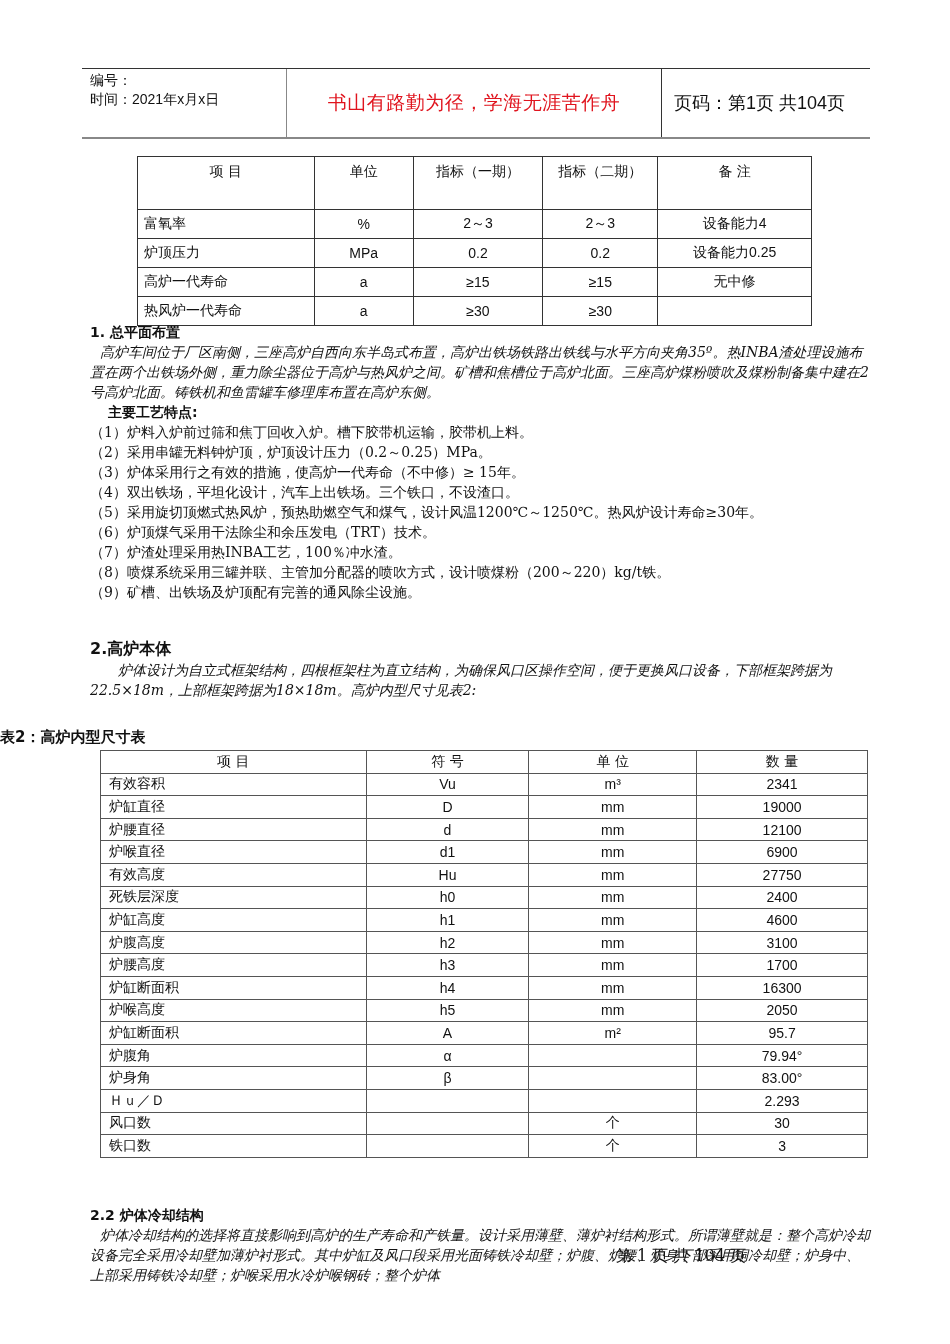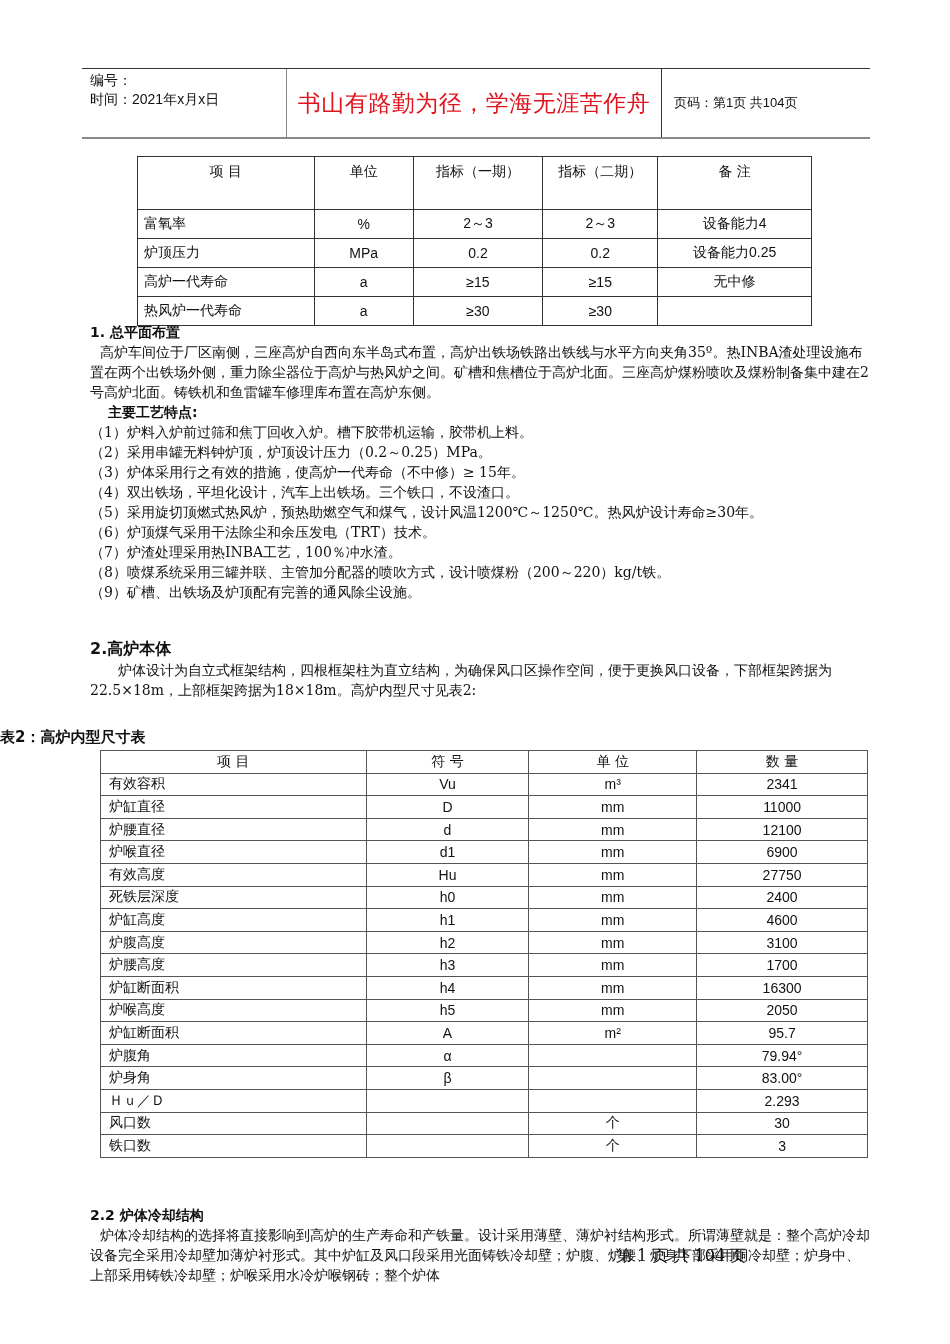--- a/index.html
+++ b/index.html
@@ -6,37 +6,37 @@
   body { width: 950px; height: 1344px; position: relative; overflow: hidden;
          font-family: "DejaVu Serif", "Liberation Serif", serif; color: #111; }
   .page { position: absolute; left: 0; top: 0; width: 950px; height: 1020px; }
 
   
   .hdr { position: absolute; left: 82px; top: 68px; width: 788px; height: 68px;
          border-top: 1.5px solid #333; border-bottom: 2px solid #888; display: flex; }
   .hdr-left { width: 196px; border-right: 1.5px solid #888; padding: 2px 0 0 8px;
               font-family: "Liberation Sans", sans-serif; font-size: 14px; line-height: 19px; }
   .hdr-mid { width: 374px; border-right: 1.5px solid #333; display: flex; align-items: center; justify-content: center;
-             color: #e0141e; font-size: 23px; font-family: "DejaVu Sans", sans-serif; letter-spacing: 0.5px; }
+             color: #e0141e; font-size: 19px; font-family: "DejaVu Sans", sans-serif; letter-spacing: 0.5px; }
   .hdr-right { flex: 1; display: flex; align-items: center; padding-left: 12px;
-               font-family: "Liberation Sans", sans-serif; font-size: 13px; }
+               font-family: "Liberation Sans", sans-serif; font-size: 18px; }
 
   
   table { border-collapse: collapse; }
   .t1 { position: absolute; left: 137px; top: 156px; width: 675px;
         font-size: 14px; font-family: "DejaVu Serif", serif; }
   .t1 td { border: 1px solid #333; padding: 0 6px; height: 28px; vertical-align: middle; }
   .t1 tr.head td { height: 50px; vertical-align: top; text-align: center; line-height: 24px; padding-top: 2px; }
   .t1 .c { text-align: center; font-family: "Liberation Sans", sans-serif; }
   .t1 td.l { text-align: center; }
 
   
   .text { position: absolute; left: 90px; width: 780px; font-size: 14px; line-height: 20px; }
   .h-bold { font-weight: bold; font-family: "DejaVu Sans", sans-serif; }
-  .p { text-indent: 10px; }
+  .p { text-indent: 10px; font-style: italic; }
 
   
   .cap { position: absolute; left: 0; width: 950px; top: 728px; text-align: left;
          font-weight: bold; font-size: 15px; font-family: "DejaVu Sans", sans-serif; }
   .t2 { position: absolute; left: 100px; top: 750px; width: 768px; font-size: 14px; }
   .t2 td { border: 1px solid #555; height: 21.6px; padding: 0 8px; vertical-align: middle; }
   .t2 td.c { text-align: center; font-family: "Liberation Sans", sans-serif; }
   .t2 tr.head td { text-align: center; }
 
   .footer { position: absolute; left: 616px; top: 1246px; font-size: 16px; }
@@ -141,21 +141,21 @@
     <tr>
           <td>有效容积</td>
           <td class="c">Vu</td>
           <td class="c">m³</td>
           <td class="c">2341</td>
         </tr>
     <tr>
           <td>炉缸直径</td>
           <td class="c">D</td>
           <td class="c">mm</td>
-          <td class="c">11000</td>
+          <td class="c">19000</td>
         </tr>
     <tr>
           <td>炉腰直径</td>
           <td class="c">d</td>
           <td class="c">mm</td>
           <td class="c">12100</td>
         </tr>
     <tr>
           <td>炉喉直径</td>
           <td class="c">d1</td>

